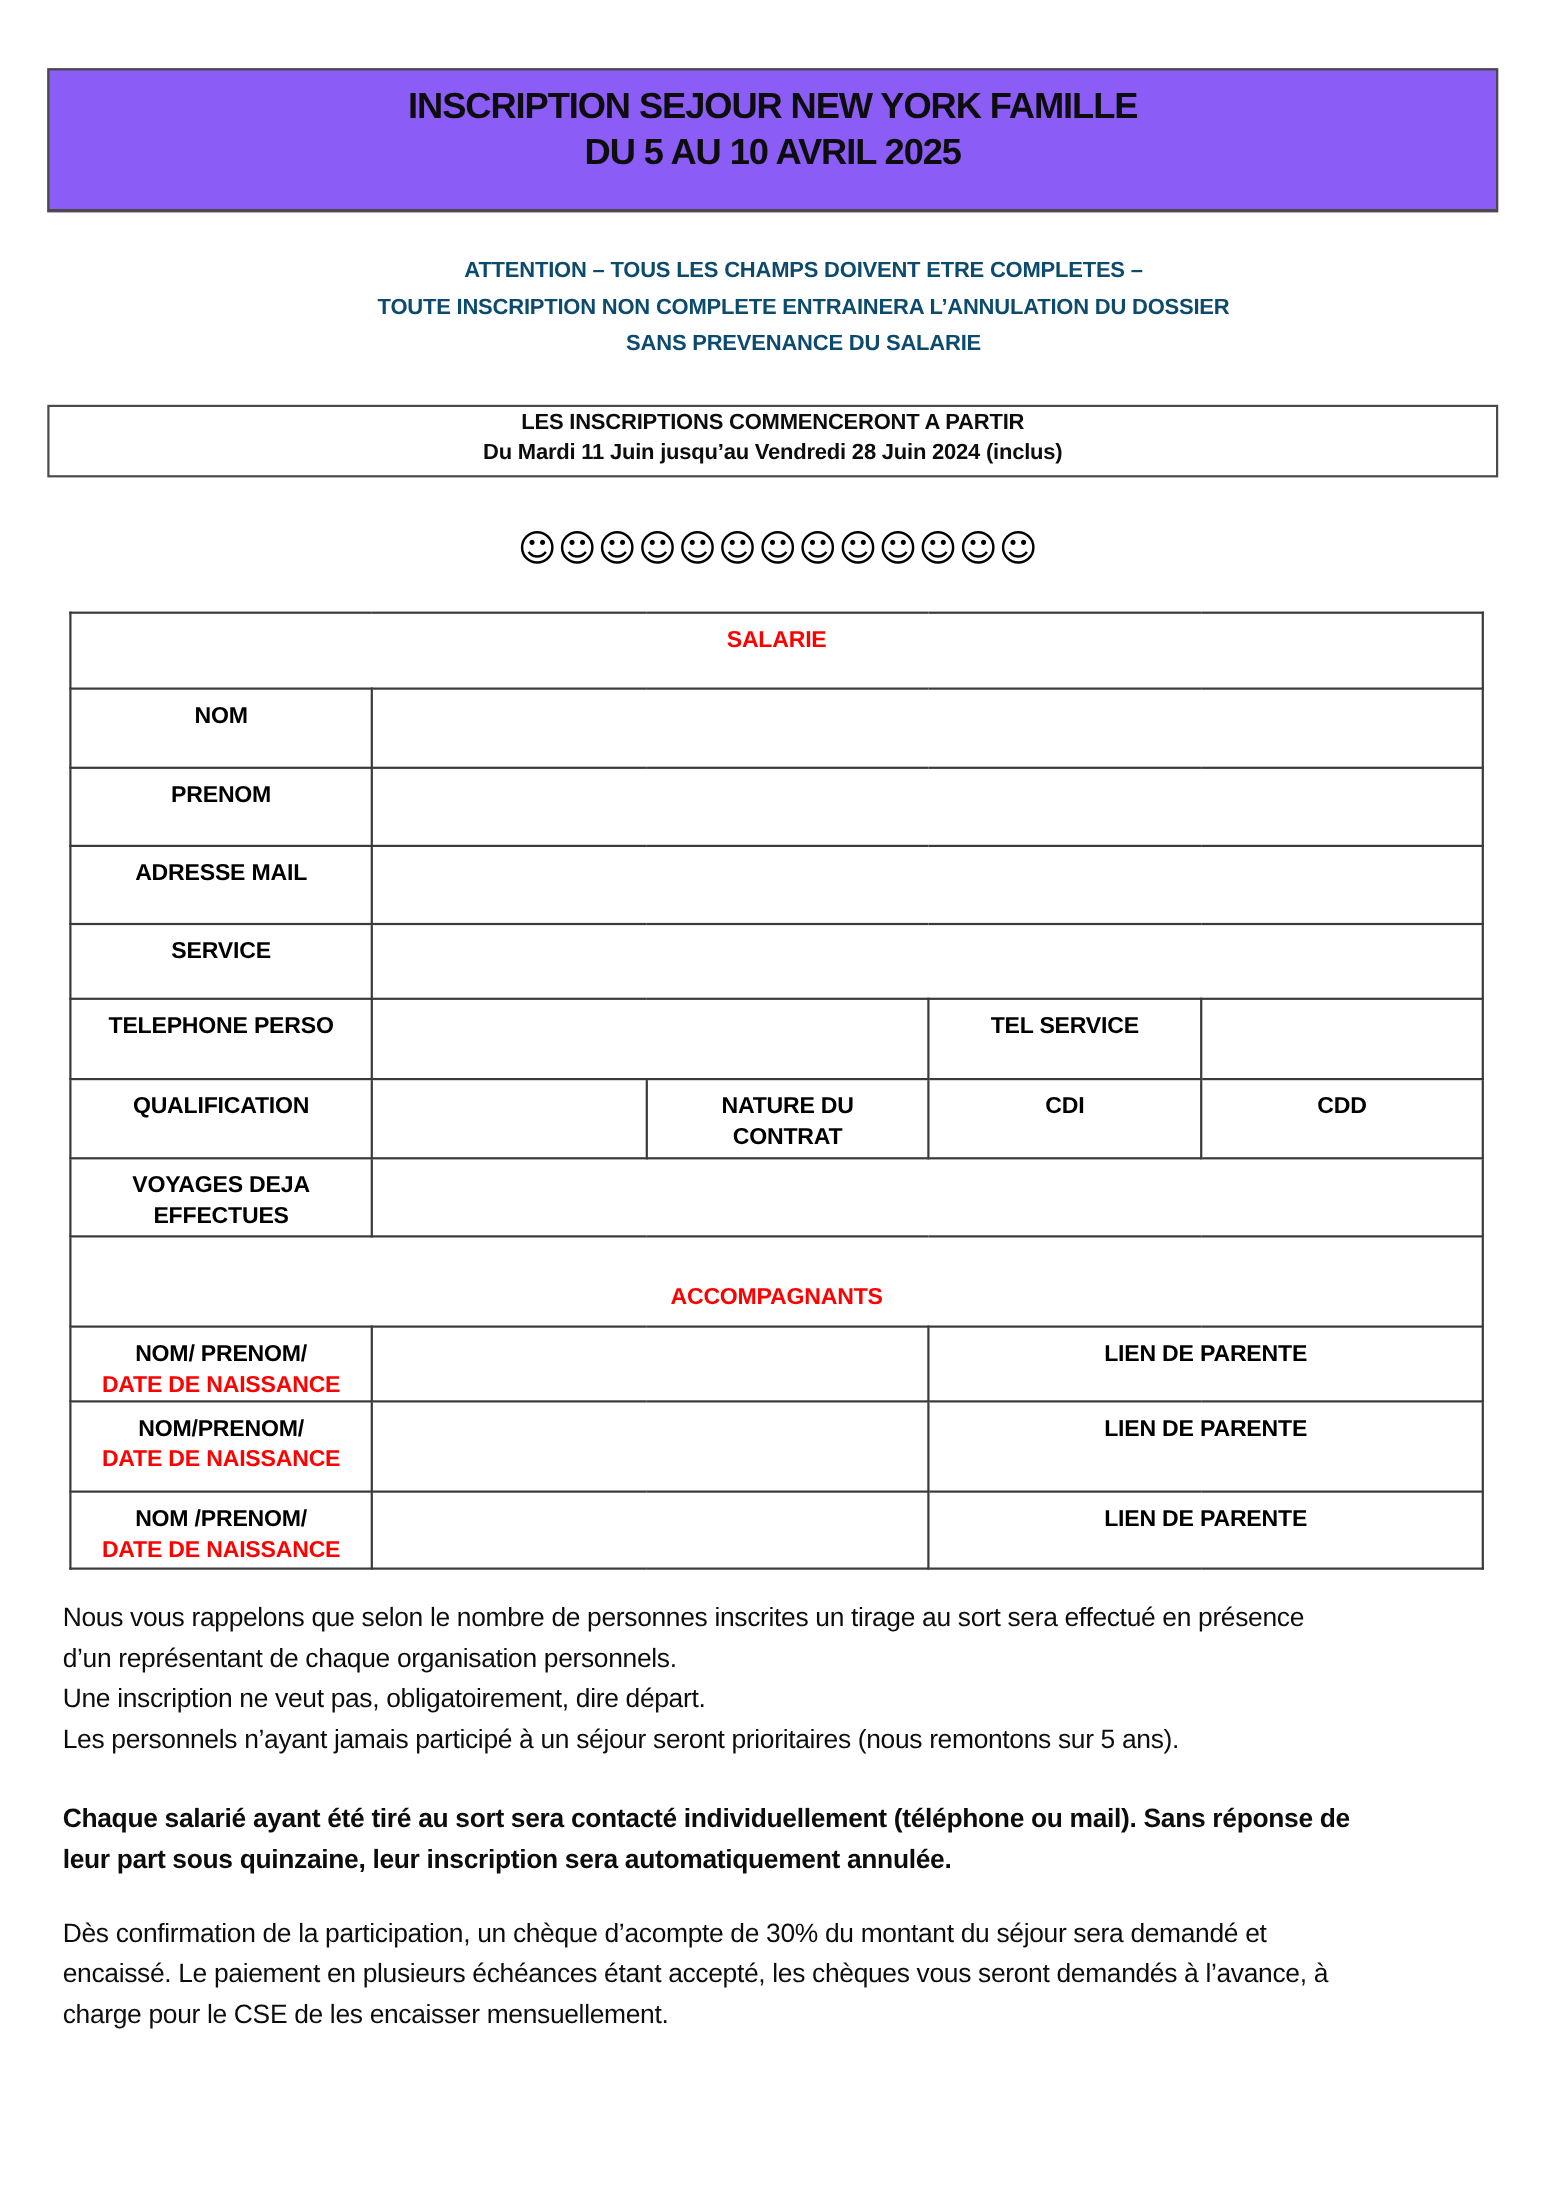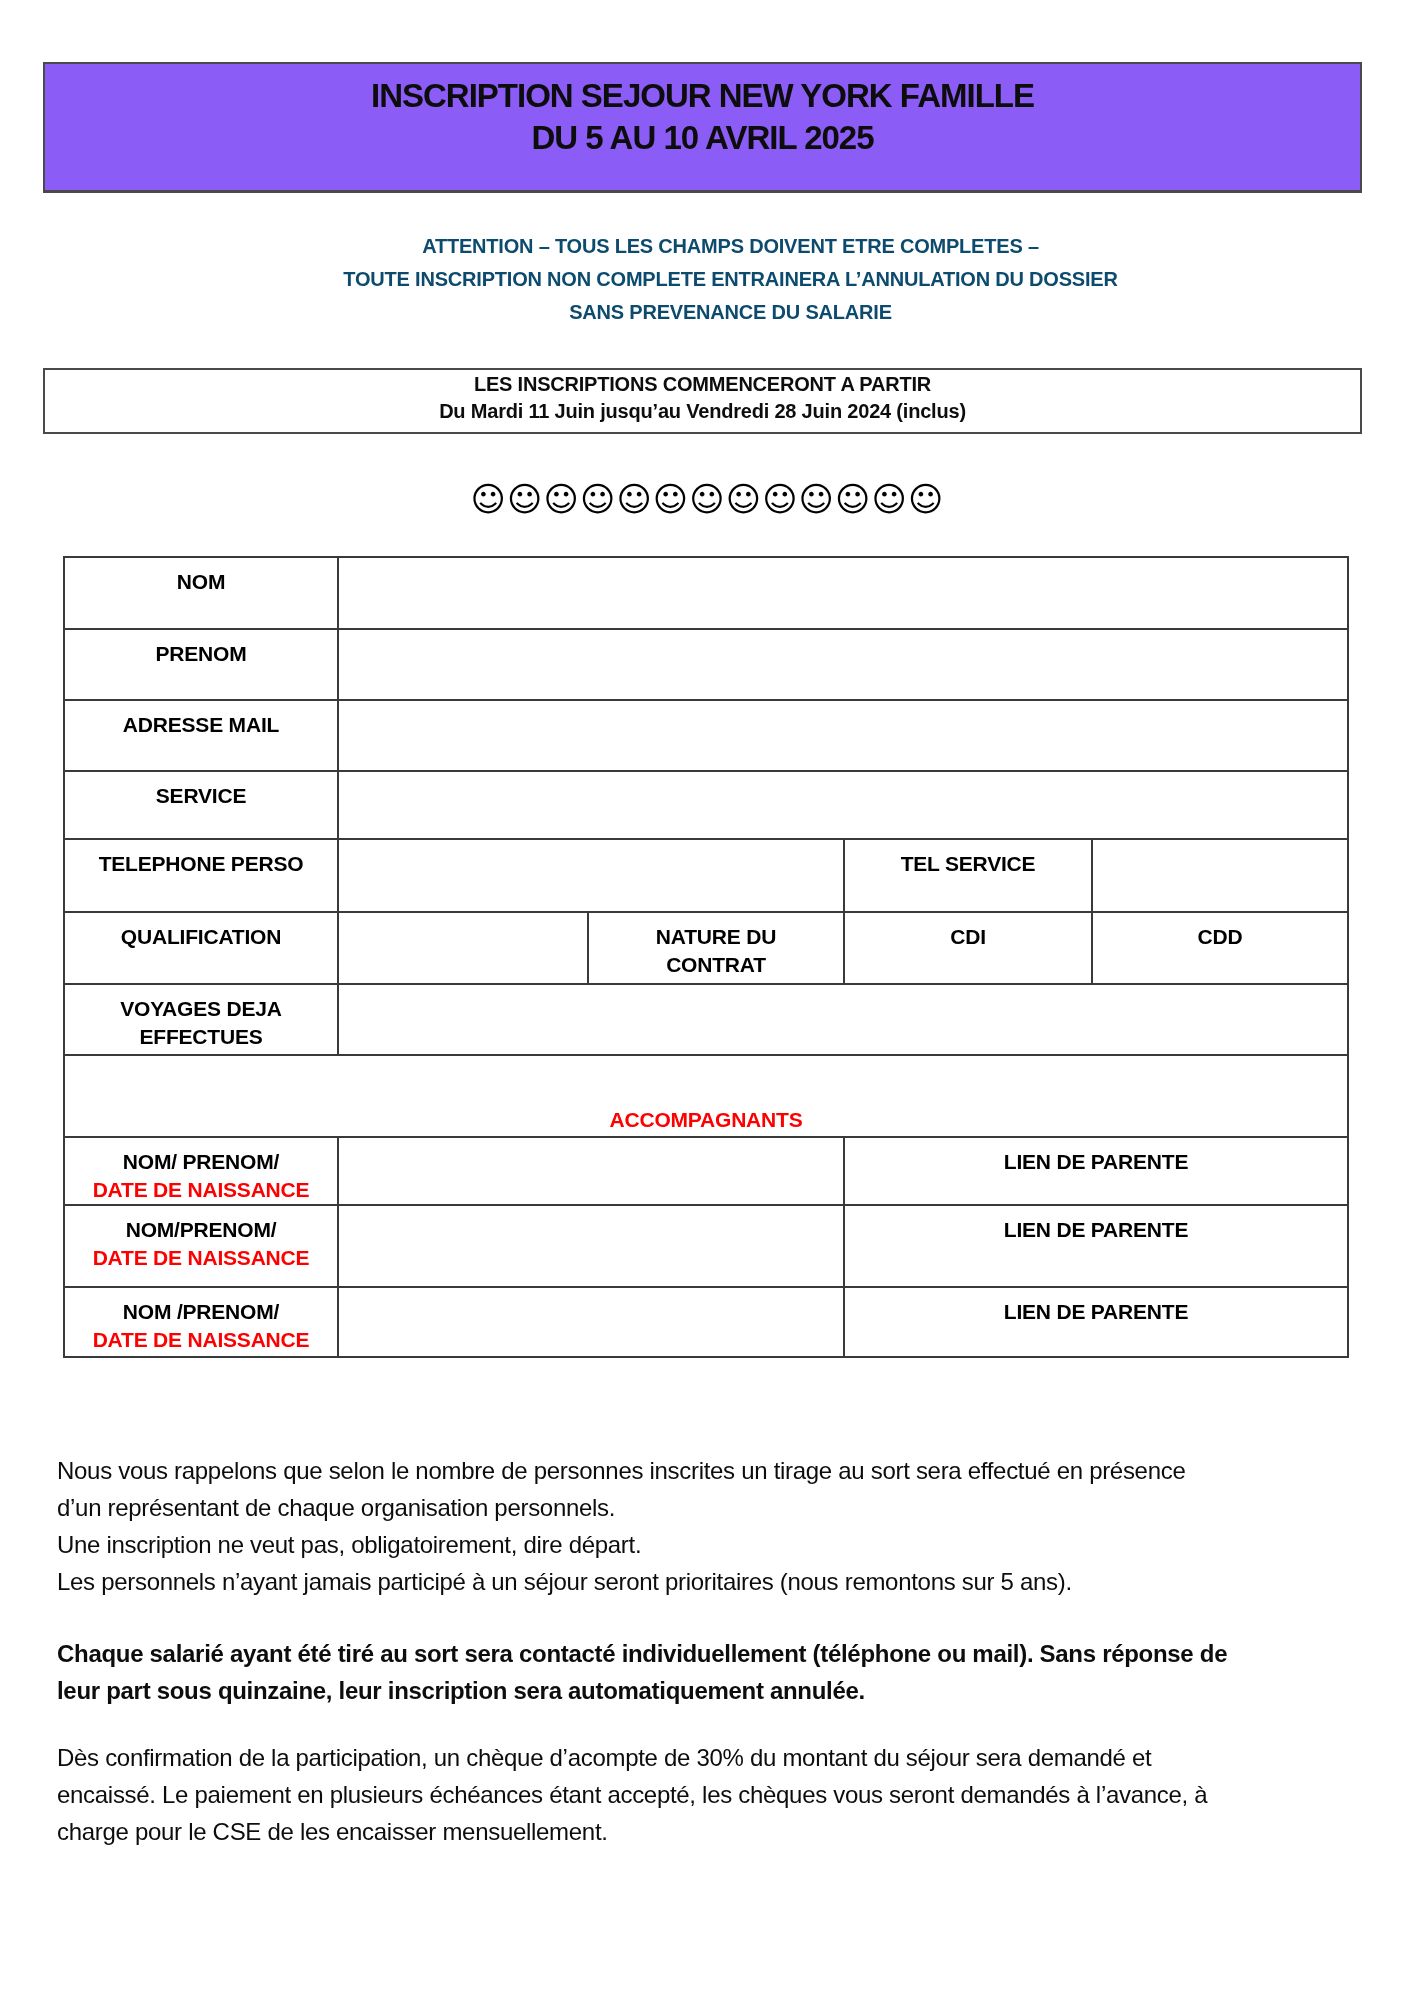--- a/index.html
+++ b/index.html
@@ -71,21 +71,21 @@
     text-align:center;
     padding-top:10px;
     font-size:21px; font-weight:bold; letter-spacing:-0.2px;
     line-height:28px;
     background:#ffffff;
   }
   td.section-title {
     color:#fe0000; font-size:25px; letter-spacing:0;
     padding-top:9px;
   }
-  td.section-title.bottom-align { vertical-align:bottom; padding-bottom:2px; }
+  td.section-title.bottom-align { vertical-align:bottom; padding-bottom:12px; }
   .red-label { color:#fe0000; display:block; }
   .black-label { display:block; }
   .wrap-narrow { display:inline-block; max-width:165px; }
   .wrap-mid { display:inline-block; max-width:170px; }
 
   
   .bodytext {
     position:absolute; left:57px; width:1310px;
     font-size:24px; line-height:37px; letter-spacing:-0.3px;
     color:#0d0d0d;
@@ -120,20 +120,23 @@
 
   <table class="form">
     <colgroup>
       <col style="width:274px">
         <col style="width:250px">
         <col style="width:256px">
         <col style="width:248px">
         <col style="width:256px">
     </colgroup>
     <tbody>
+        <tr style="height:69px">
+      <td colspan="5" class="section-title">SALARIE</td>
+    </tr>
     <tr style="height:72px">
       <td>NOM</td>
       <td colspan="4"></td>
     </tr>
     <tr style="height:71px">
       <td>PRENOM</td>
       <td colspan="4"></td>
     </tr>
     <tr style="height:71px">
       <td>ADRESSE MAIL</td>

